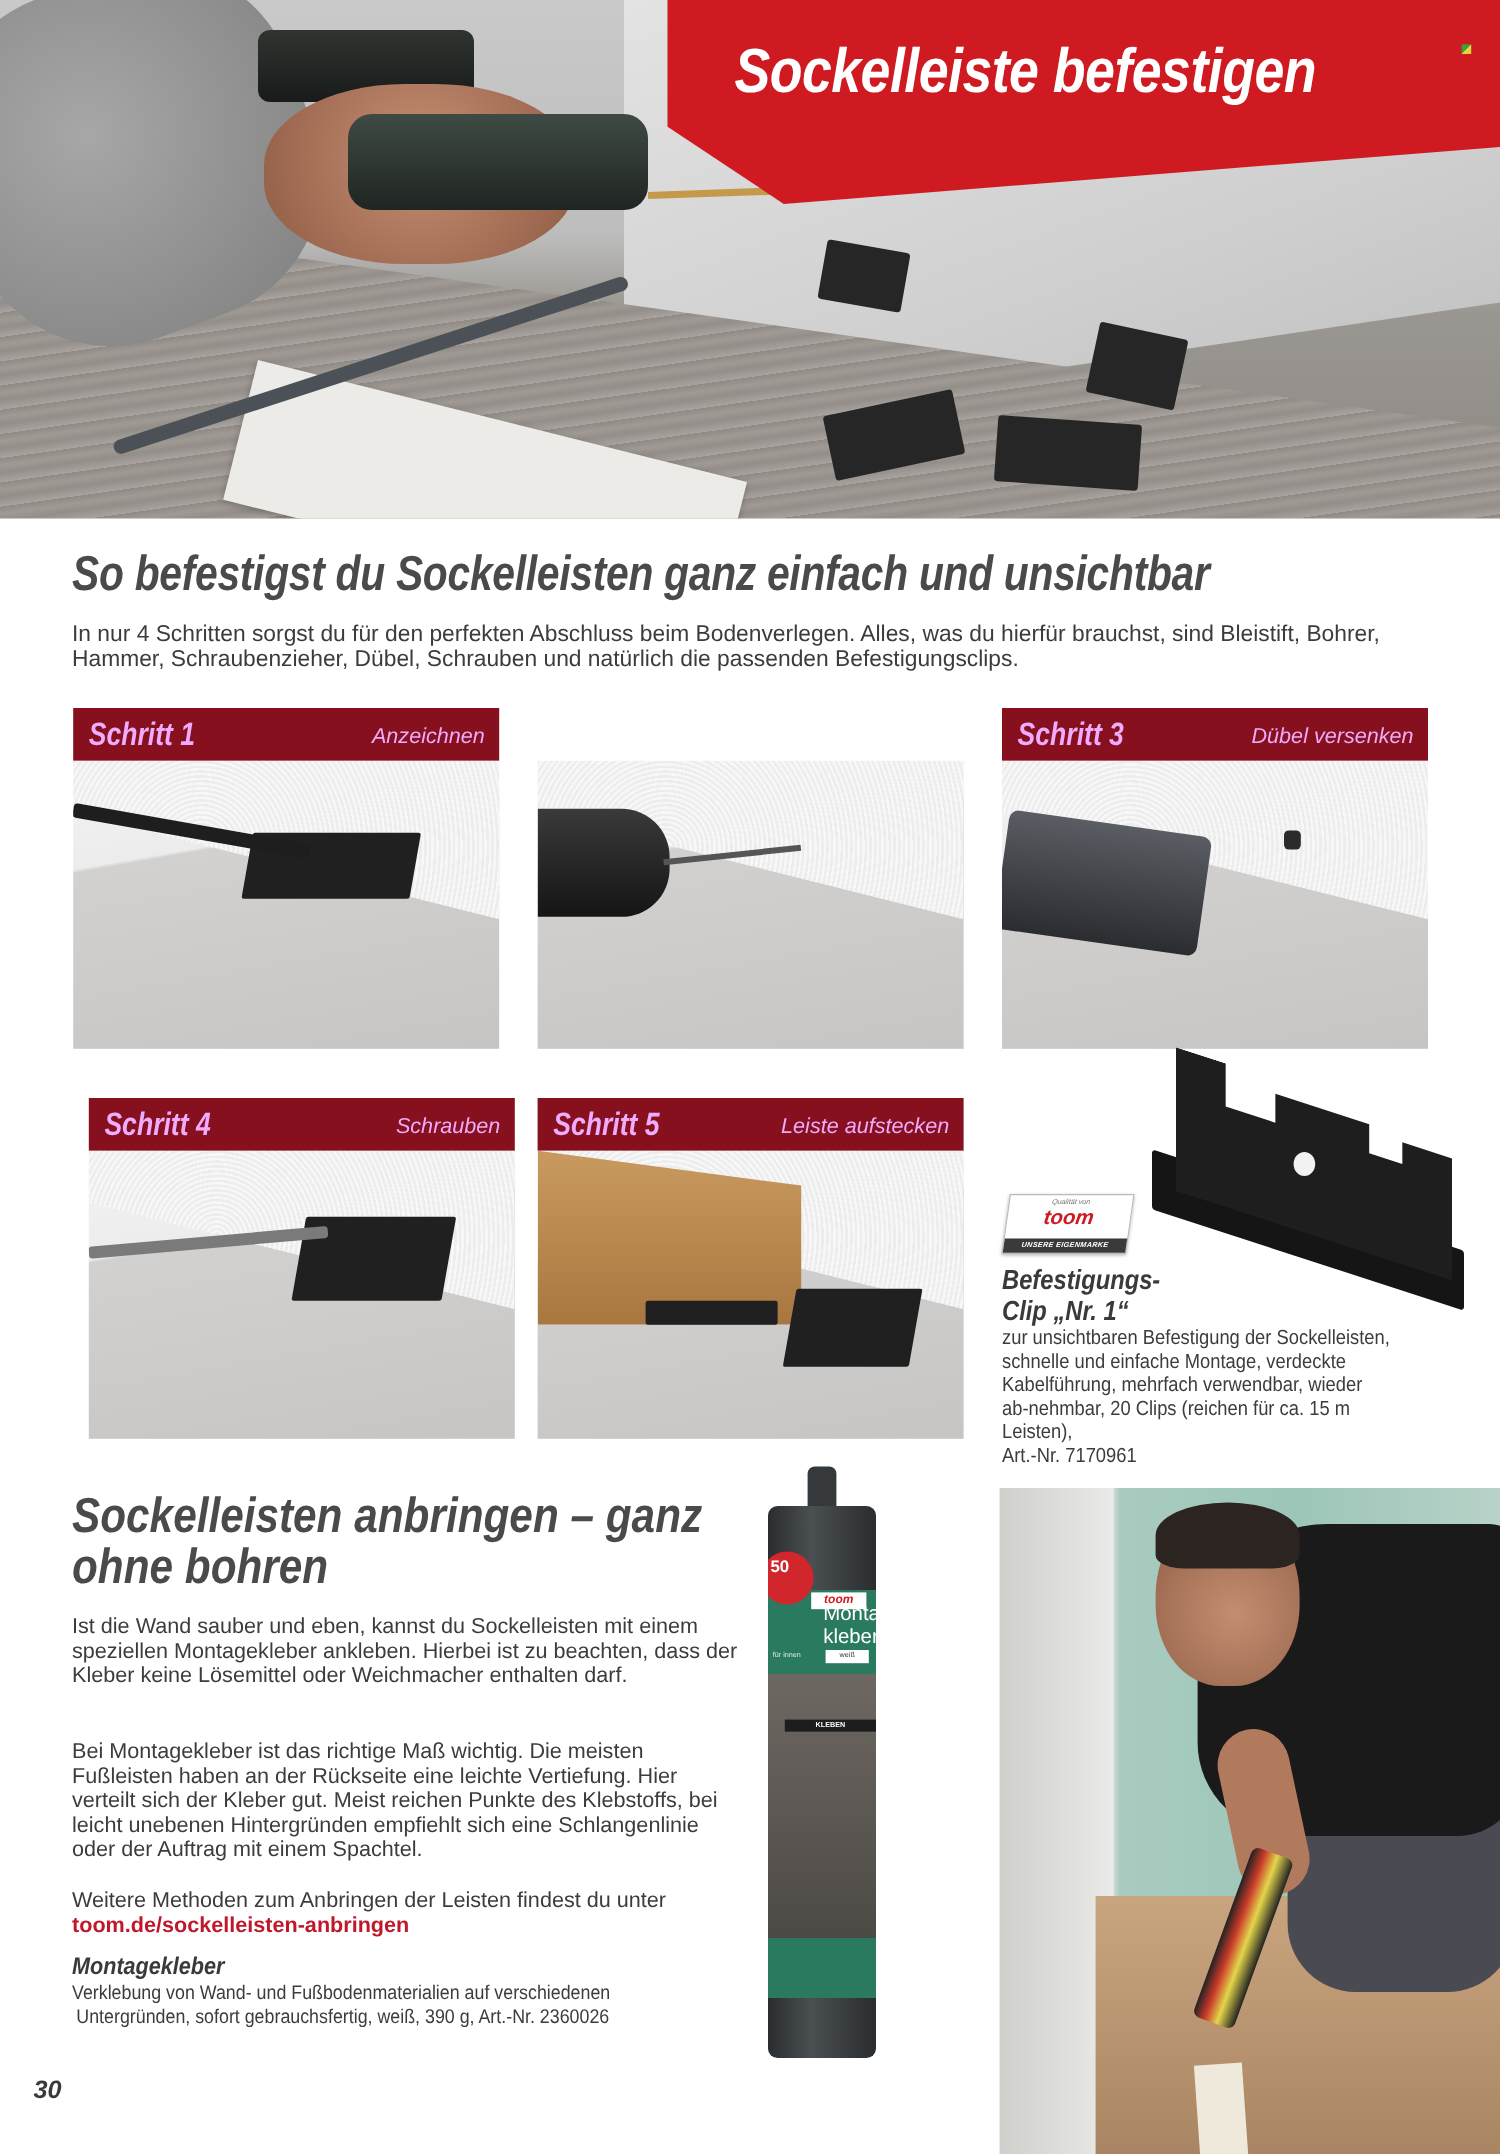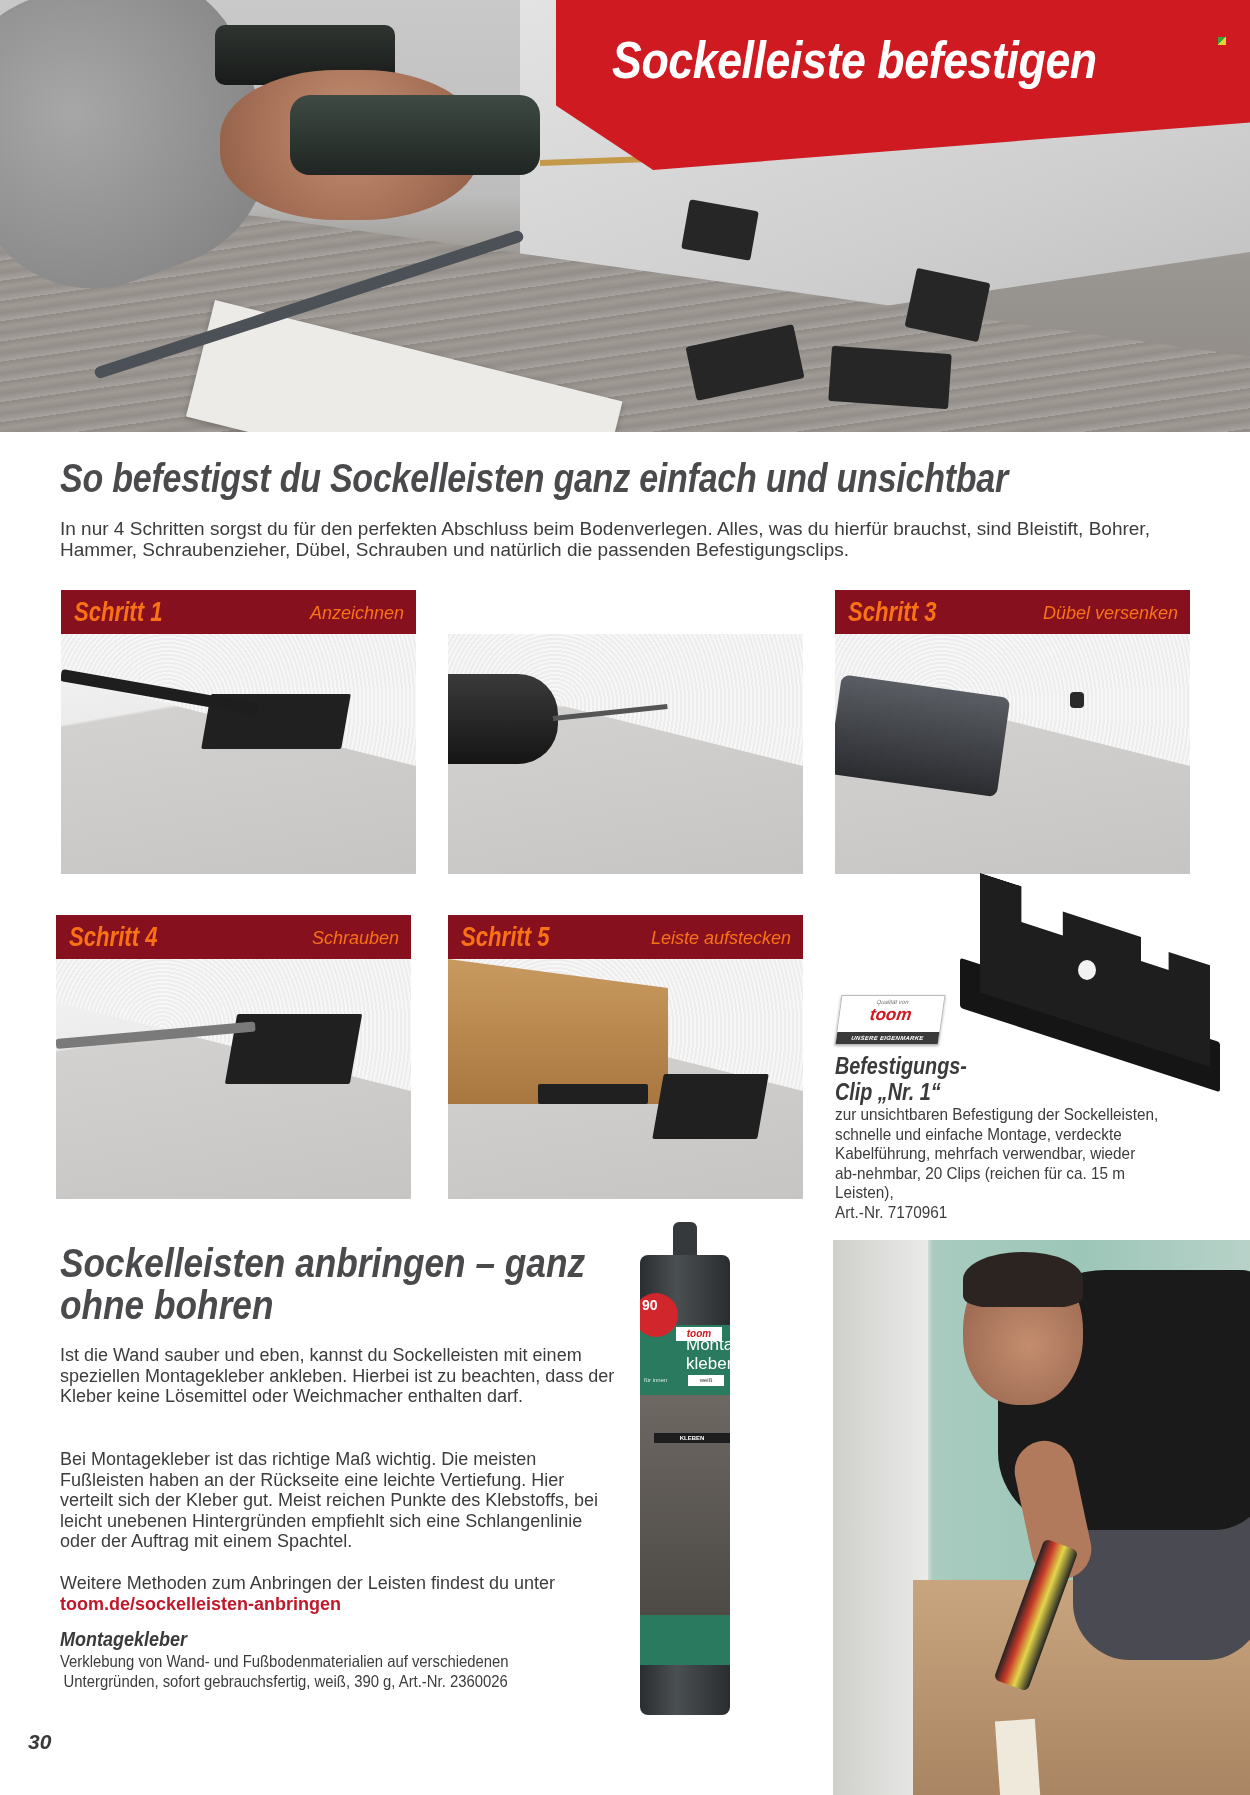--- a/index.html
+++ b/index.html
@@ -35,21 +35,21 @@
   .hero-dot { position: absolute; left: 1218px; top: 37px; width: 8px; height: 8px;
     background: linear-gradient(135deg, #3aa23a 0 50%, #e3d33a 50% 100%); }
 
   
   .main-heading { position: absolute; left: 60px; top: 455px; font-size: 41px; font-weight: bold; font-style: italic;
     color: #4a4a4c; transform: scaleX(0.83); transform-origin: left top; white-space: nowrap; letter-spacing: -0.3px; }
   .intro { position: absolute; left: 60px; top: 518px; width: 1150px; font-size: 19px; line-height: 21px; color: #3c3c3c; }
 
   
   .step { position: absolute; width: 355px; height: 284px; }
-  .step-bar { position: absolute; left: 0; top: 0; width: 355px; height: 44px; background: #86101e; color: #f97316; }
+  .step-bar { position: absolute; left: 0; top: 0; width: 355px; height: 44px; background: #86101e; color: #f0abfc; }
   .step-num { position: absolute; left: 13px; top: 7px; font-size: 27px; font-weight: bold; font-style: italic;
     transform: scaleX(0.82); transform-origin: left top; white-space: nowrap; }
   .step-label { position: absolute; right: 12px; top: 13px; font-size: 18px; white-space: nowrap; font-style: italic; }
   .step-img { position: absolute; left: 0; top: 44px; width: 355px; height: 240px; overflow: hidden;
     background: linear-gradient(170deg, #f4f4f4 0%, #ececec 30%, #d2d1cf 31%, #c6c5c3 100%); }
   .step-img .wall { position: absolute; left: 0; top: 0; width: 100%; height: 100%;
     background: repeating-radial-gradient(circle at 30% 30%, #f7f7f7 0 2px, #ededed 2px 4px);
     clip-path: polygon(0 0, 100% 0, 100% 55%, 0 18%); }
   .clip-shape { position: absolute; background: #202020; border-radius: 2px; }
 
@@ -158,21 +158,21 @@
     <span class="step-num">Schritt 3</span>
     <span class="step-label">Dübel versenken</span>
   </div>
   <div class="step-img">
     <div class="wall"></div>
     <div style="position:absolute;left:0;top:40px;width:170px;height:100px;border-radius:8px;background:linear-gradient(180deg,#5a5d63,#2a2c30);transform:rotate(8deg);transform-origin:left;"></div>
     <div style="position:absolute;left:235px;top:58px;width:14px;height:16px;border-radius:4px;background:#2a2a2a;"></div>
   </div>
 </div>
 
-<div class="step" style="left:56px;top:915px;">
+<div class="step" style="left:74px;top:915px;">
   <div class="step-bar">
     <span class="step-num">Schritt 4</span>
     <span class="step-label">Schrauben</span>
   </div>
   <div class="step-img">
     <div class="wall"></div>
     <div class="clip-shape" style="left:175px;top:55px;width:125px;height:70px;transform:skewX(-10deg);"></div>
     <div style="position:absolute;left:0;top:80px;width:200px;height:10px;background:#7a7a7a;border-radius:3px;transform:rotate(-5deg);transform-origin:left;"></div>
   </div>
 </div>
@@ -222,21 +222,21 @@
 <div class="prod-name">Montagekleber</div>
 <div class="prod-desc">
   <div>Verklebung von Wand- und Fußbodenmaterialien auf verschiedenen</div>
   <div style="padding-left:4px;">Untergründen, sofort gebrauchsfertig, weiß, 390 g, Art.-Nr. 2360026</div>
 </div>
 
 <div class="tube-nozzle"></div>
 <div class="tube">
   <div class="tube-green"></div>
   <div class="tube-gray"></div>
-  <div class="tube-badge">90</div>
+  <div class="tube-badge">50</div>
   <div class="tube-brand">toom</div>
   <div class="tube-label">Montage-<br>kleber</div>
   <div class="tube-sub">für innen</div>
   <div class="tube-weiss">weiß</div>
   <div class="tube-kleben">KLEBEN</div>
 </div>
 
 <div class="photo">
   <div style="position:absolute;left:0;top:0;width:95px;height:555px;background:linear-gradient(90deg,#cfcfcc,#eaeae8);"></div>
   <div class="photo-floor"></div>

